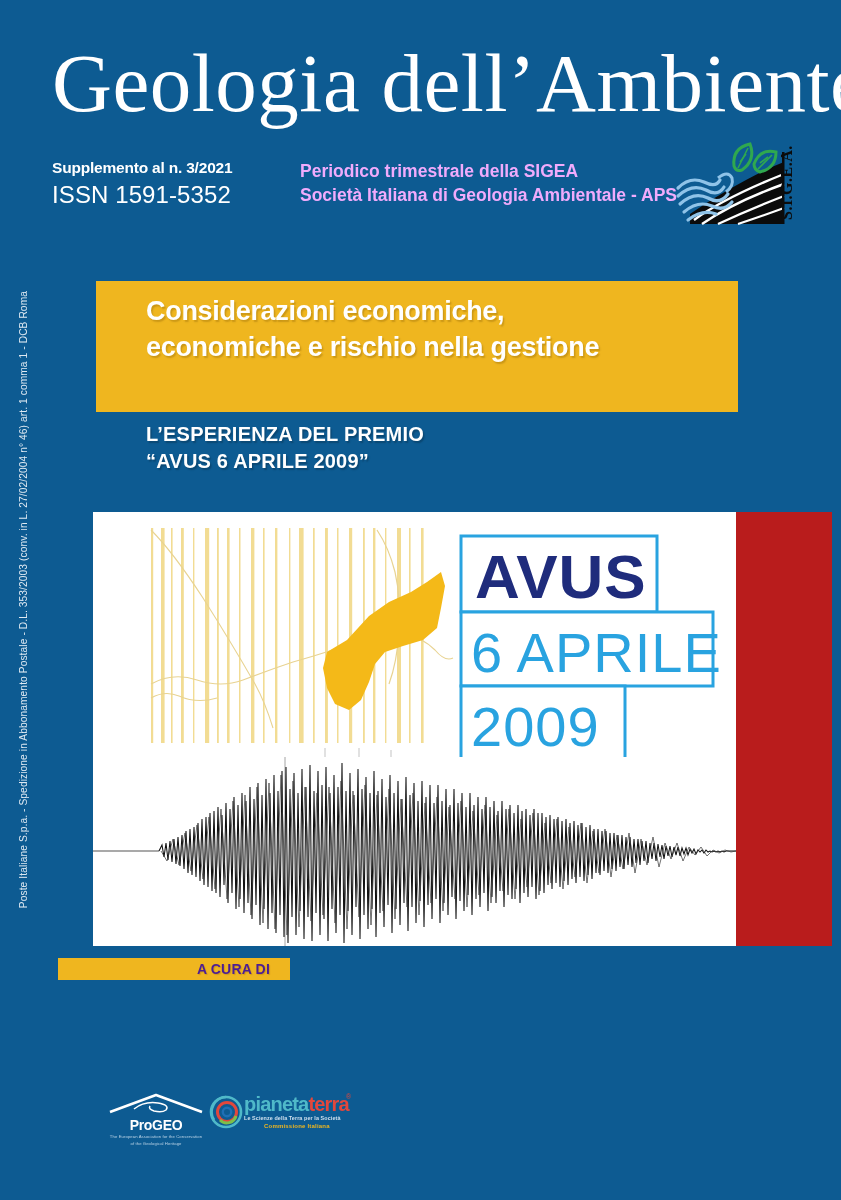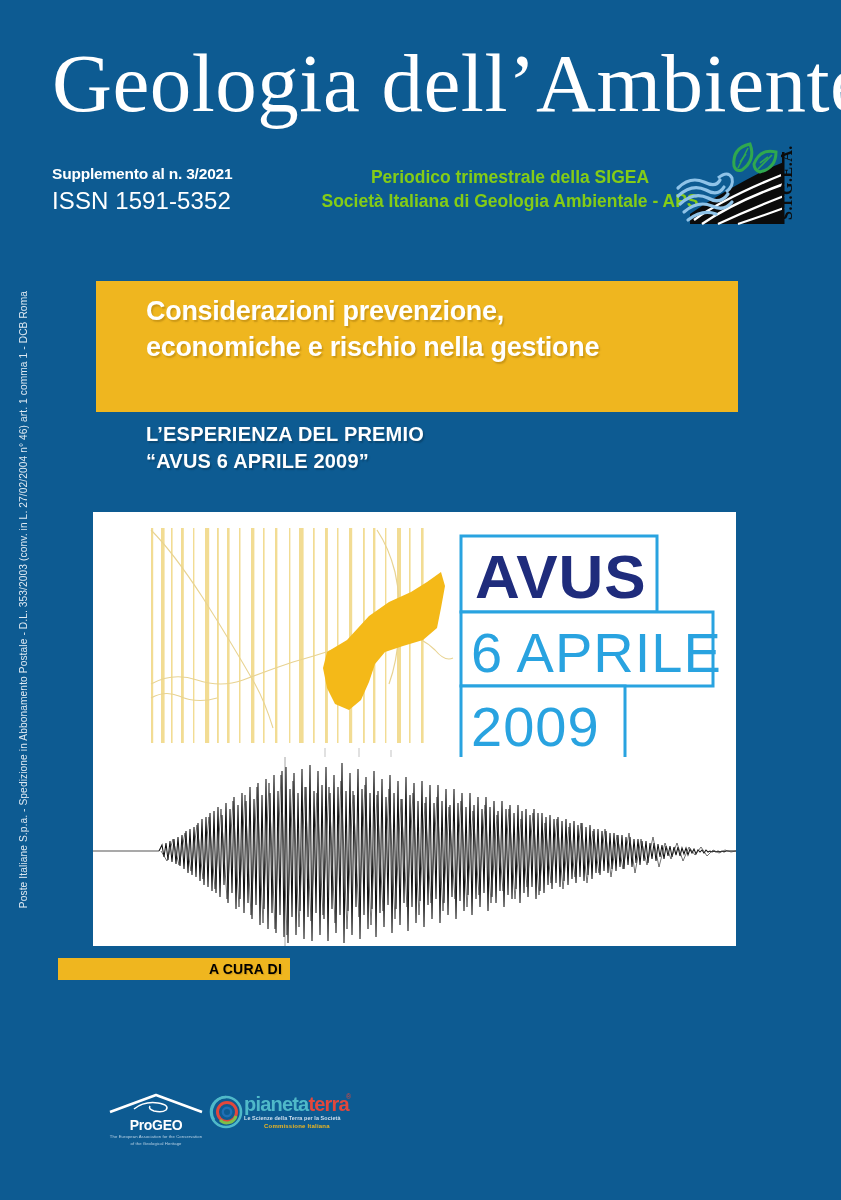--- a/index.html
+++ b/index.html
@@ -52,21 +52,21 @@
     font-size: 83px;
     line-height: 0.95;
     letter-spacing: 0.5px;
     font-weight: 400;
     white-space: nowrap;
   }
 
   .masthead-meta {
     position: absolute;
     left: 52px;
-    top: 164px;
+    top: 158px;
     width: 770px;
     height: 72px;
   }
   .meta-left {
     position: absolute;
     left: 0;
     top: 0;
     color: #ffffff;
   }
   .meta-left .supp {
@@ -80,22 +80,22 @@
     font-weight: 400;
     letter-spacing: 0.1px;
     line-height: 1.3;
     margin-top: 2px;
   }
   .meta-right {
     position: absolute;
     left: 248px;
     top: 2px;
     width: 420px;
-    text-align: center;
-    color: #84cc16;
+    text-align: left;
+    color: #f0abfc;
   }
   .meta-right .l1 {
     font-size: 17.5px;
     font-weight: bold;
     line-height: 1.35;
     white-space: nowrap;
   }
   .meta-right .l2 {
     font-size: 17.5px;
     font-weight: bold;
@@ -148,23 +148,23 @@
     letter-spacing: 0.2px;
     text-shadow: 1.5px 1.5px 1.5px rgba(0,0,0,0.22);
     white-space: nowrap;
   }
 
   
   .image-panel {
     position: absolute;
     left: 93px;
     top: 512px;
-    width: 643px;
+    width: 739px;
     height: 434px;
-    background: #eab308;
+    background: #b91c1c;
     overflow: hidden;
   }
   .panel-upper {
     position: absolute;
     left: 0; top: 0;
     width: 643px;
     height: 250px;
   }
   .panel-lower {
     position: absolute;
@@ -177,23 +177,23 @@
   .cura-box {
     position: absolute;
     left: 58px;
     top: 958px;
     width: 232px;
     height: 22px;
     background: #efb61f;
   }
   .cura-box .lbl {
     position: absolute;
-    right: 8px;
+    right: 20px;
     top: 3px;
-    color: #000000;
+    color: #4c1d95;
     font-size: 14px;
     font-weight: bold;
     letter-spacing: 0.2px;
     text-shadow: 1px 1px 1px rgba(120,80,0,0.25);
     text-align: center;
   }
   .curators {
     position: absolute;
     left: 112px;
     top: 987px;
@@ -338,21 +338,21 @@
 
       <g transform="translate(120,80) rotate(-90)">
         <text x="0" y="0" font-family="Liberation Serif, serif" font-size="16" font-weight="bold" letter-spacing="0.5" fill="#0b0b0b">S.I.G.E.A.</text>
       </g>
 
       <rect x="110" y="12" width="2.5" height="72" fill="#0b0b0b"></rect>
     </svg>
   </div>
 
   <div class="title-box">
-    <div class="line">Considerazioni prevenzione,</div>
+    <div class="line">Considerazioni economiche,</div>
     <div class="line">economiche e rischio nella gestione</div>
   </div>
 
   <div class="subtitle">
     <div class="line">L’ESPERIENZA DEL PREMIO</div>
     <div class="line">“AVUS 6 APRILE 2009”</div>
   </div>
 
   <div class="image-panel">
 

